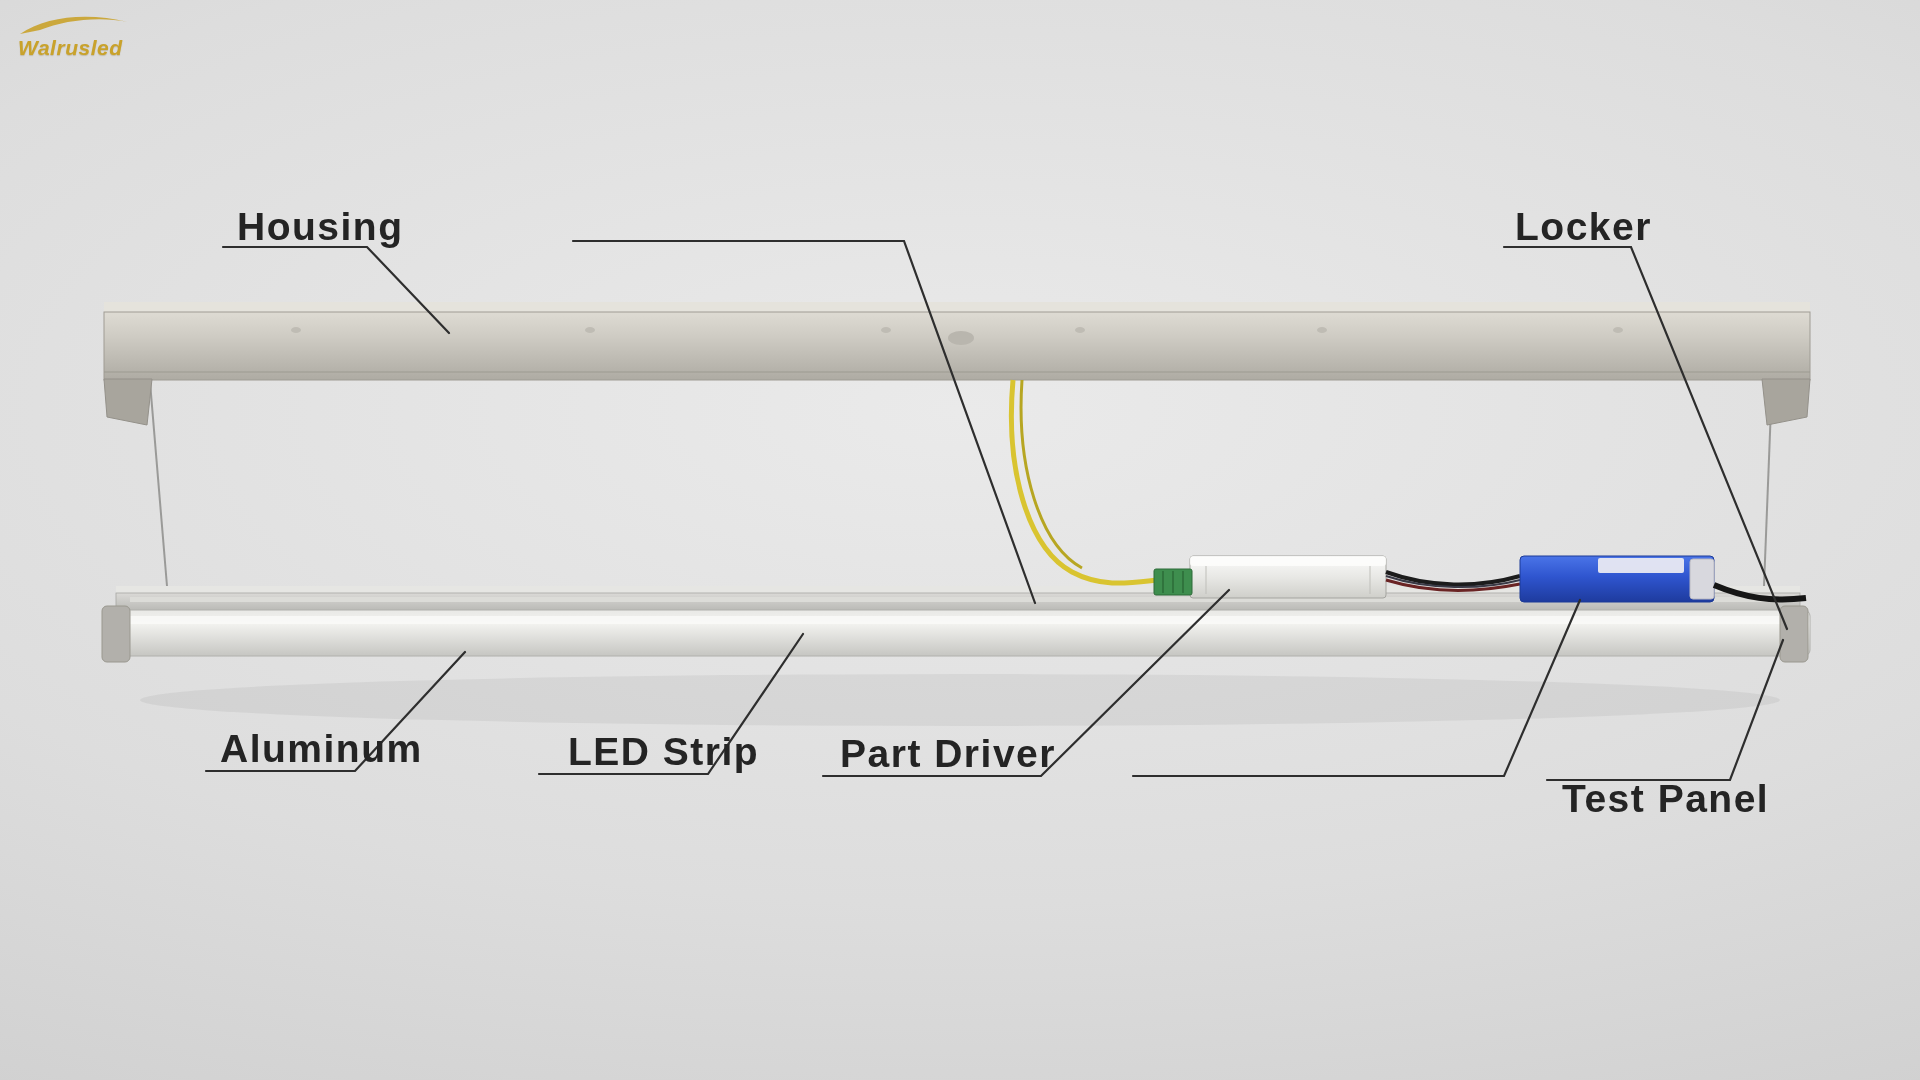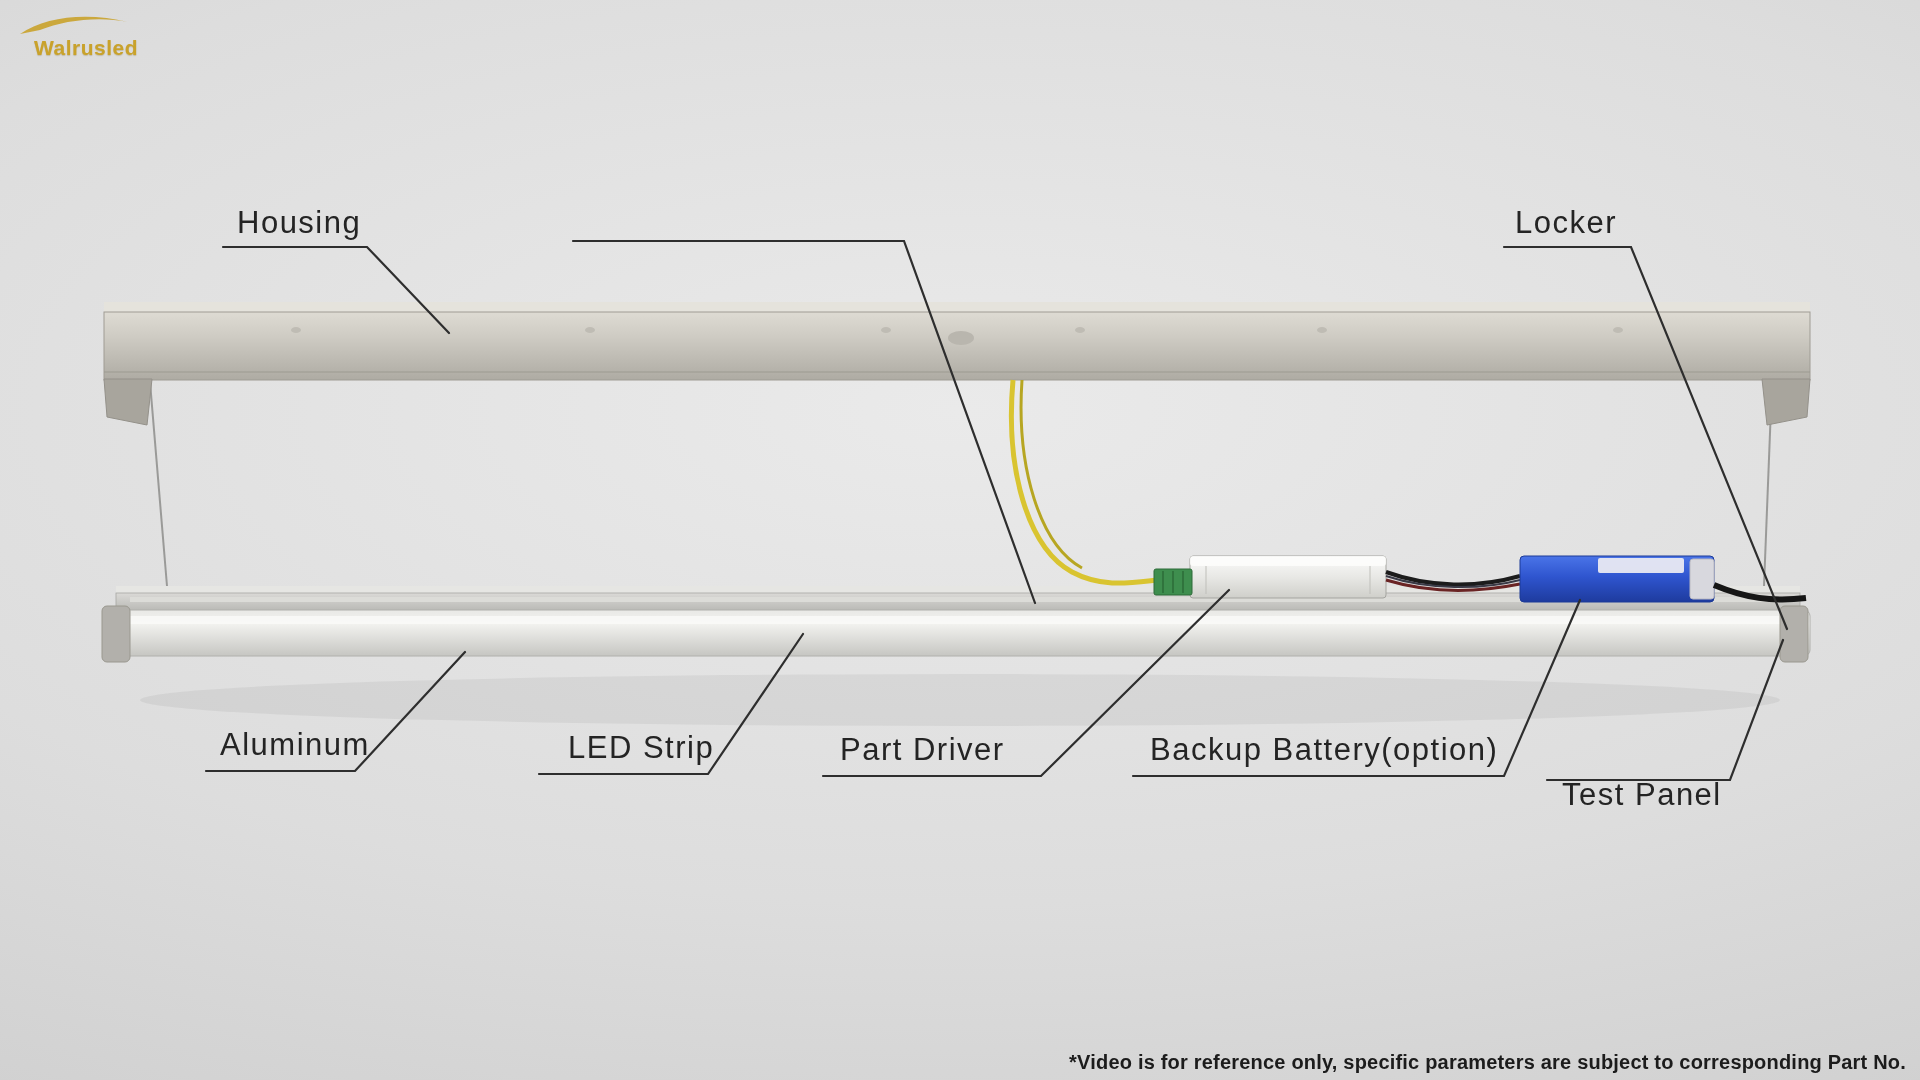--- a/index.html
+++ b/index.html
@@ -6,32 +6,33 @@
   .stage{
     position:relative;
     width:1920px;height:1080px;
     overflow:hidden;
     font-family:"Liberation Sans", sans-serif;
     background:radial-gradient(ellipse 130% 95% at 50% 38%, #eaeaea 0%, #dddddd 48%, #c7c7c7 100%);
   }
   svg.scene{position:absolute;left:0;top:0;width:1920px;height:1080px;display:block;}
   .callout-label{
     position:absolute;
-    font-size:31px;
+    font-size:39px;
     letter-spacing:1.5px;
     color:#242424;
     white-space:nowrap;
     line-height:1.1;
+    font-weight:bold;
   }
   .brand{
     position:absolute;left:16px;top:14px;width:120px;height:52px;
   }
   .brand .brand-text{
-    position:absolute;left:18px;top:22px;
-    font-size:21px;font-weight:bold;
+    position:absolute;left:2px;top:22px;
+    font-size:21px;font-weight:bold;font-style:italic;
     color:#c9a22b;letter-spacing:0.5px;
     text-shadow:0 1px 1px rgba(120,90,10,0.25);
   }
   .brand svg{position:absolute;left:0;top:0;}
   .footer-note{
     position:absolute;right:14px;bottom:6px;
     font-size:20px;font-weight:bold;color:#1c1c1c;
     letter-spacing:0.2px;
   }
 </style>
@@ -144,18 +145,16 @@
       <path d="M4,20 C30,2 72,-2 112,8 C84,2 48,6 24,16 Z" fill="#c9a22b" opacity="0.9"></path>
     </svg>
     <span class="brand-text">Walrusled</span>
   </div>
 
   <div class="callout-label" style="left:237px;top:206px;">Housing</div>
   <div class="callout-label" style="left:1515px;top:206px;">Locker</div>
   <div class="callout-label" style="left:220px;top:728px;">Aluminum</div>
   <div class="callout-label" style="left:552px;top:731px;margin-left:16px;">LED Strip</div>
   <div class="callout-label" style="left:840px;top:733px;">Part Driver</div>
-  <div class="callout-label" style="left:1150px;top:733px;">Backup Battery(option)</div>
   <div class="callout-label" style="left:1562px;top:778px;">Test Panel</div>
 
-  <div class="footer-note">*Video is for reference only, specific parameters are subject to corresponding Part No.</div>
 
 </div>
 
 </body></html>

